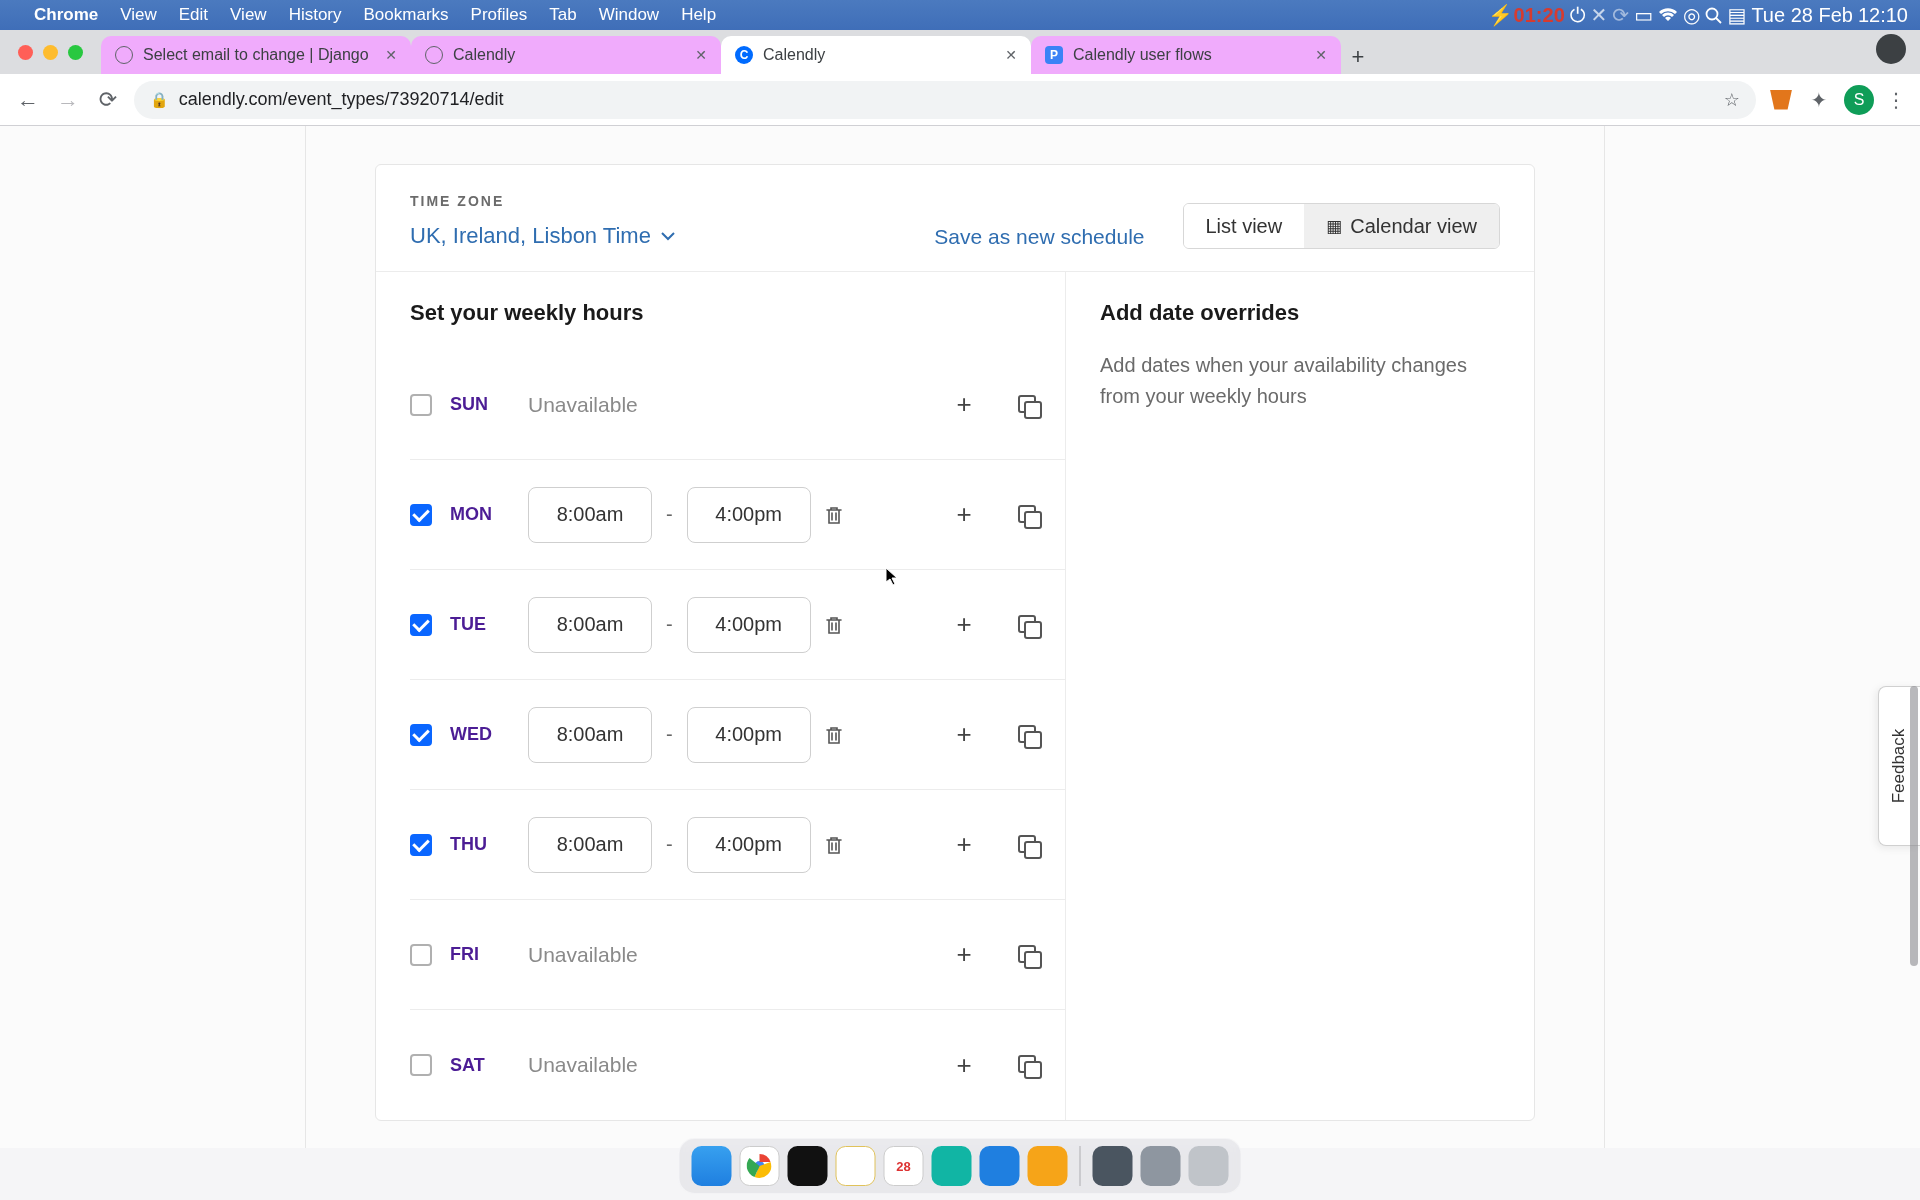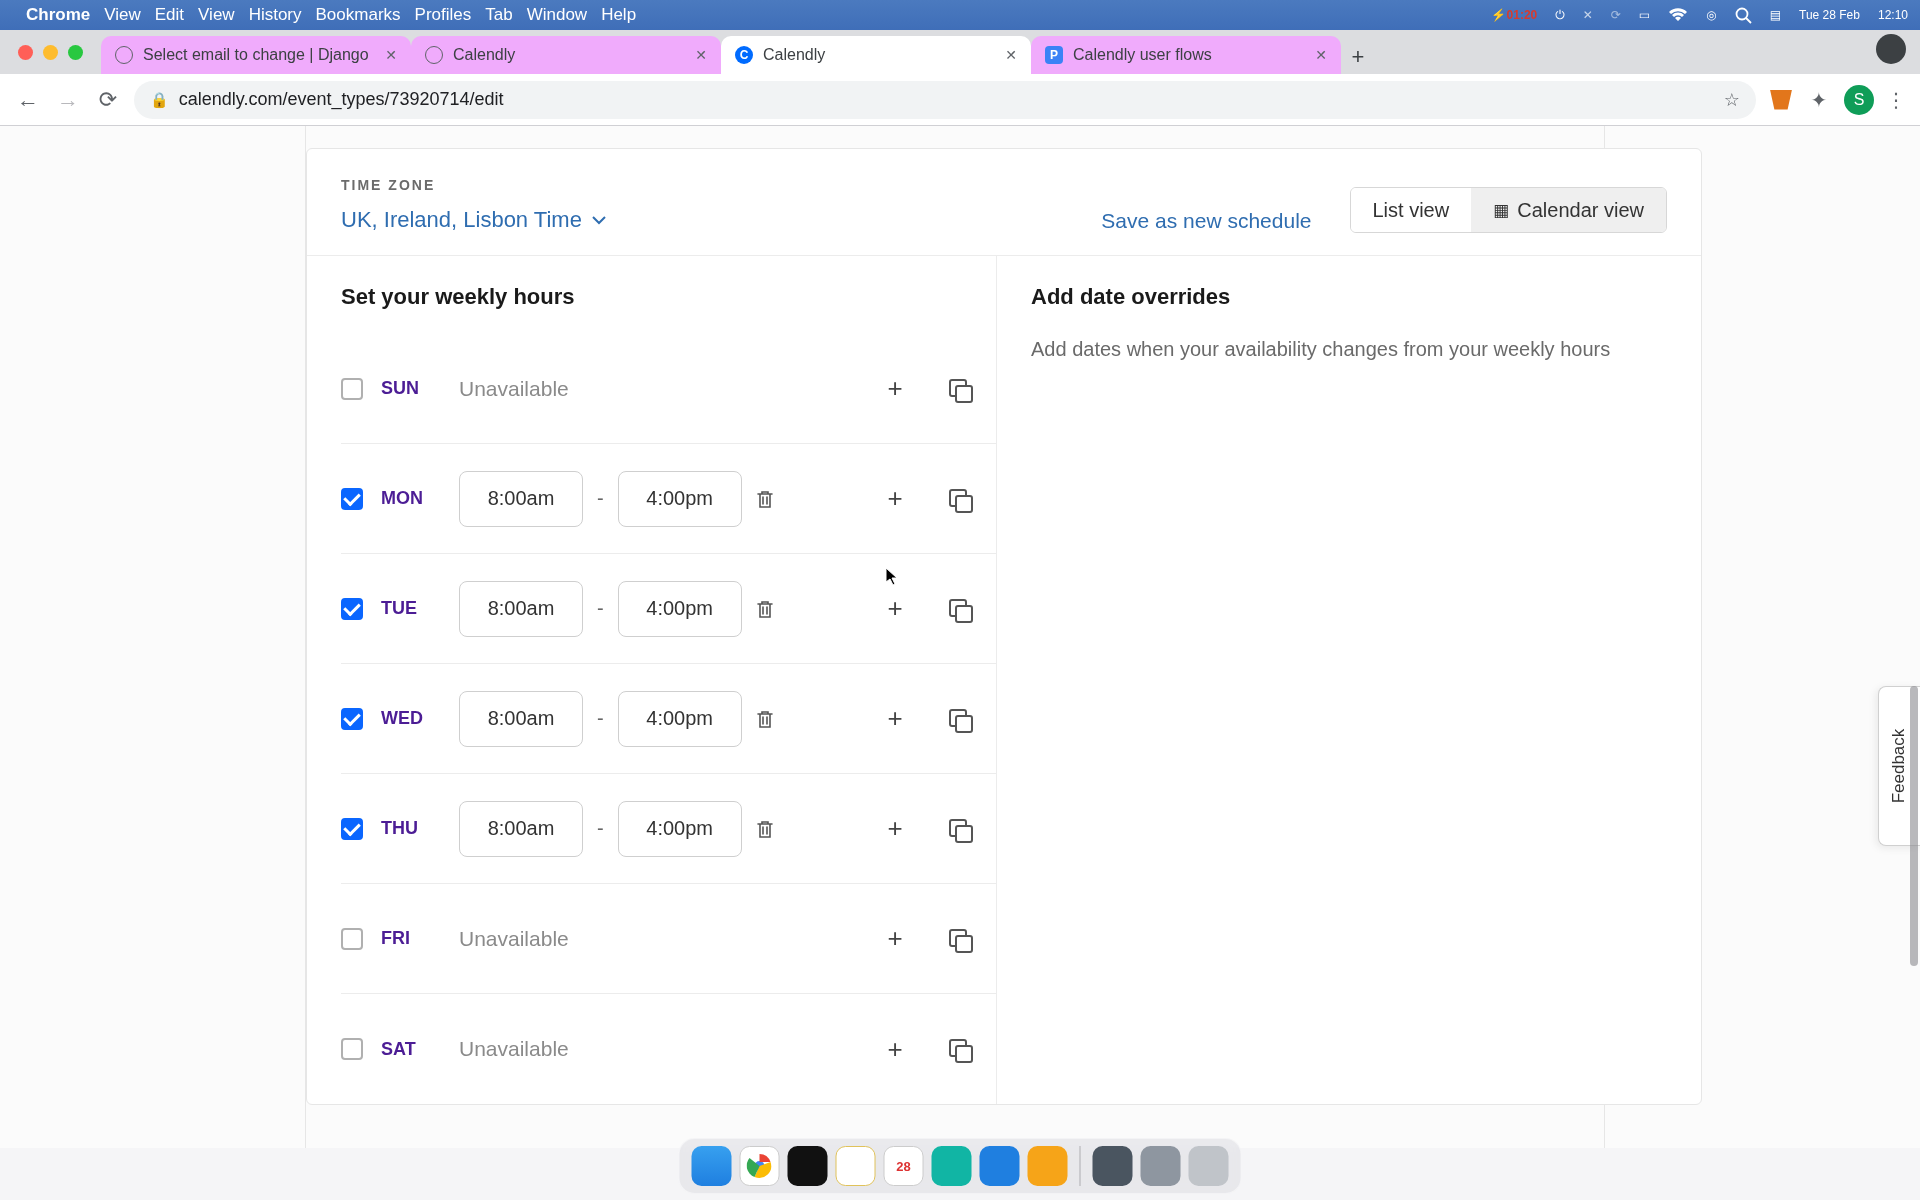--- a/index.html
+++ b/index.html
@@ -13,24 +13,24 @@
 
   
   .menubar {
     height: 30px;
     background: linear-gradient(#4b7abf,#3f6eb8);
     display: flex; align-items: center;
     color: #fff; font-size: 17px;
     padding: 0 12px;
     justify-content: space-between;
   }
-  .menubar-left, .menubar-right { display: flex; align-items: center; gap: 14px; }
+  .menubar-left, .menubar-right { display: flex; align-items: center; gap: 22px; }
   .menubar-left .apple { font-size: 18px; }
   .menubar-left .app { font-weight: 700; }
-  .menubar-right { gap: 18px; font-size: 12px; align-items: center; }
+  .menubar-right { gap: 5px; font-size: 20px; align-items: center; }
   .menubar-right .clock { font-weight: 500; }
   .menubar-right .batt { color:#ffb020; }
   .menubar-right .battnum { color:#d63b2f; font-weight:600; }
 
   
   .chrome {
     height: 44px;
     background: #dcdde0;
     display: flex; align-items: flex-end;
     padding-left: 10px;
@@ -91,22 +91,22 @@
     background:#fbfbfb;
     overflow:hidden;
   }
   .contentcol {
     position:absolute; left:305px; width:1300px; top:0; bottom:0;
     border-left:1px solid #e6e6e6; border-right:1px solid #e6e6e6;
     background:#fbfbfb;
     padding-top: 22px;
   }
   .card {
-    margin: 0 auto;
-    width: 1396px;
+    margin: 16px auto;
+    width: 1160px;
     background:#fff;
     border:1px solid #e6e6e6;
     border-radius:6px;
   }
   .card-head {
     padding: 28px 34px 22px 34px;
     display:flex; align-items:flex-end;
     border-bottom:1px solid #ececec;
     gap: 20px;
   }

